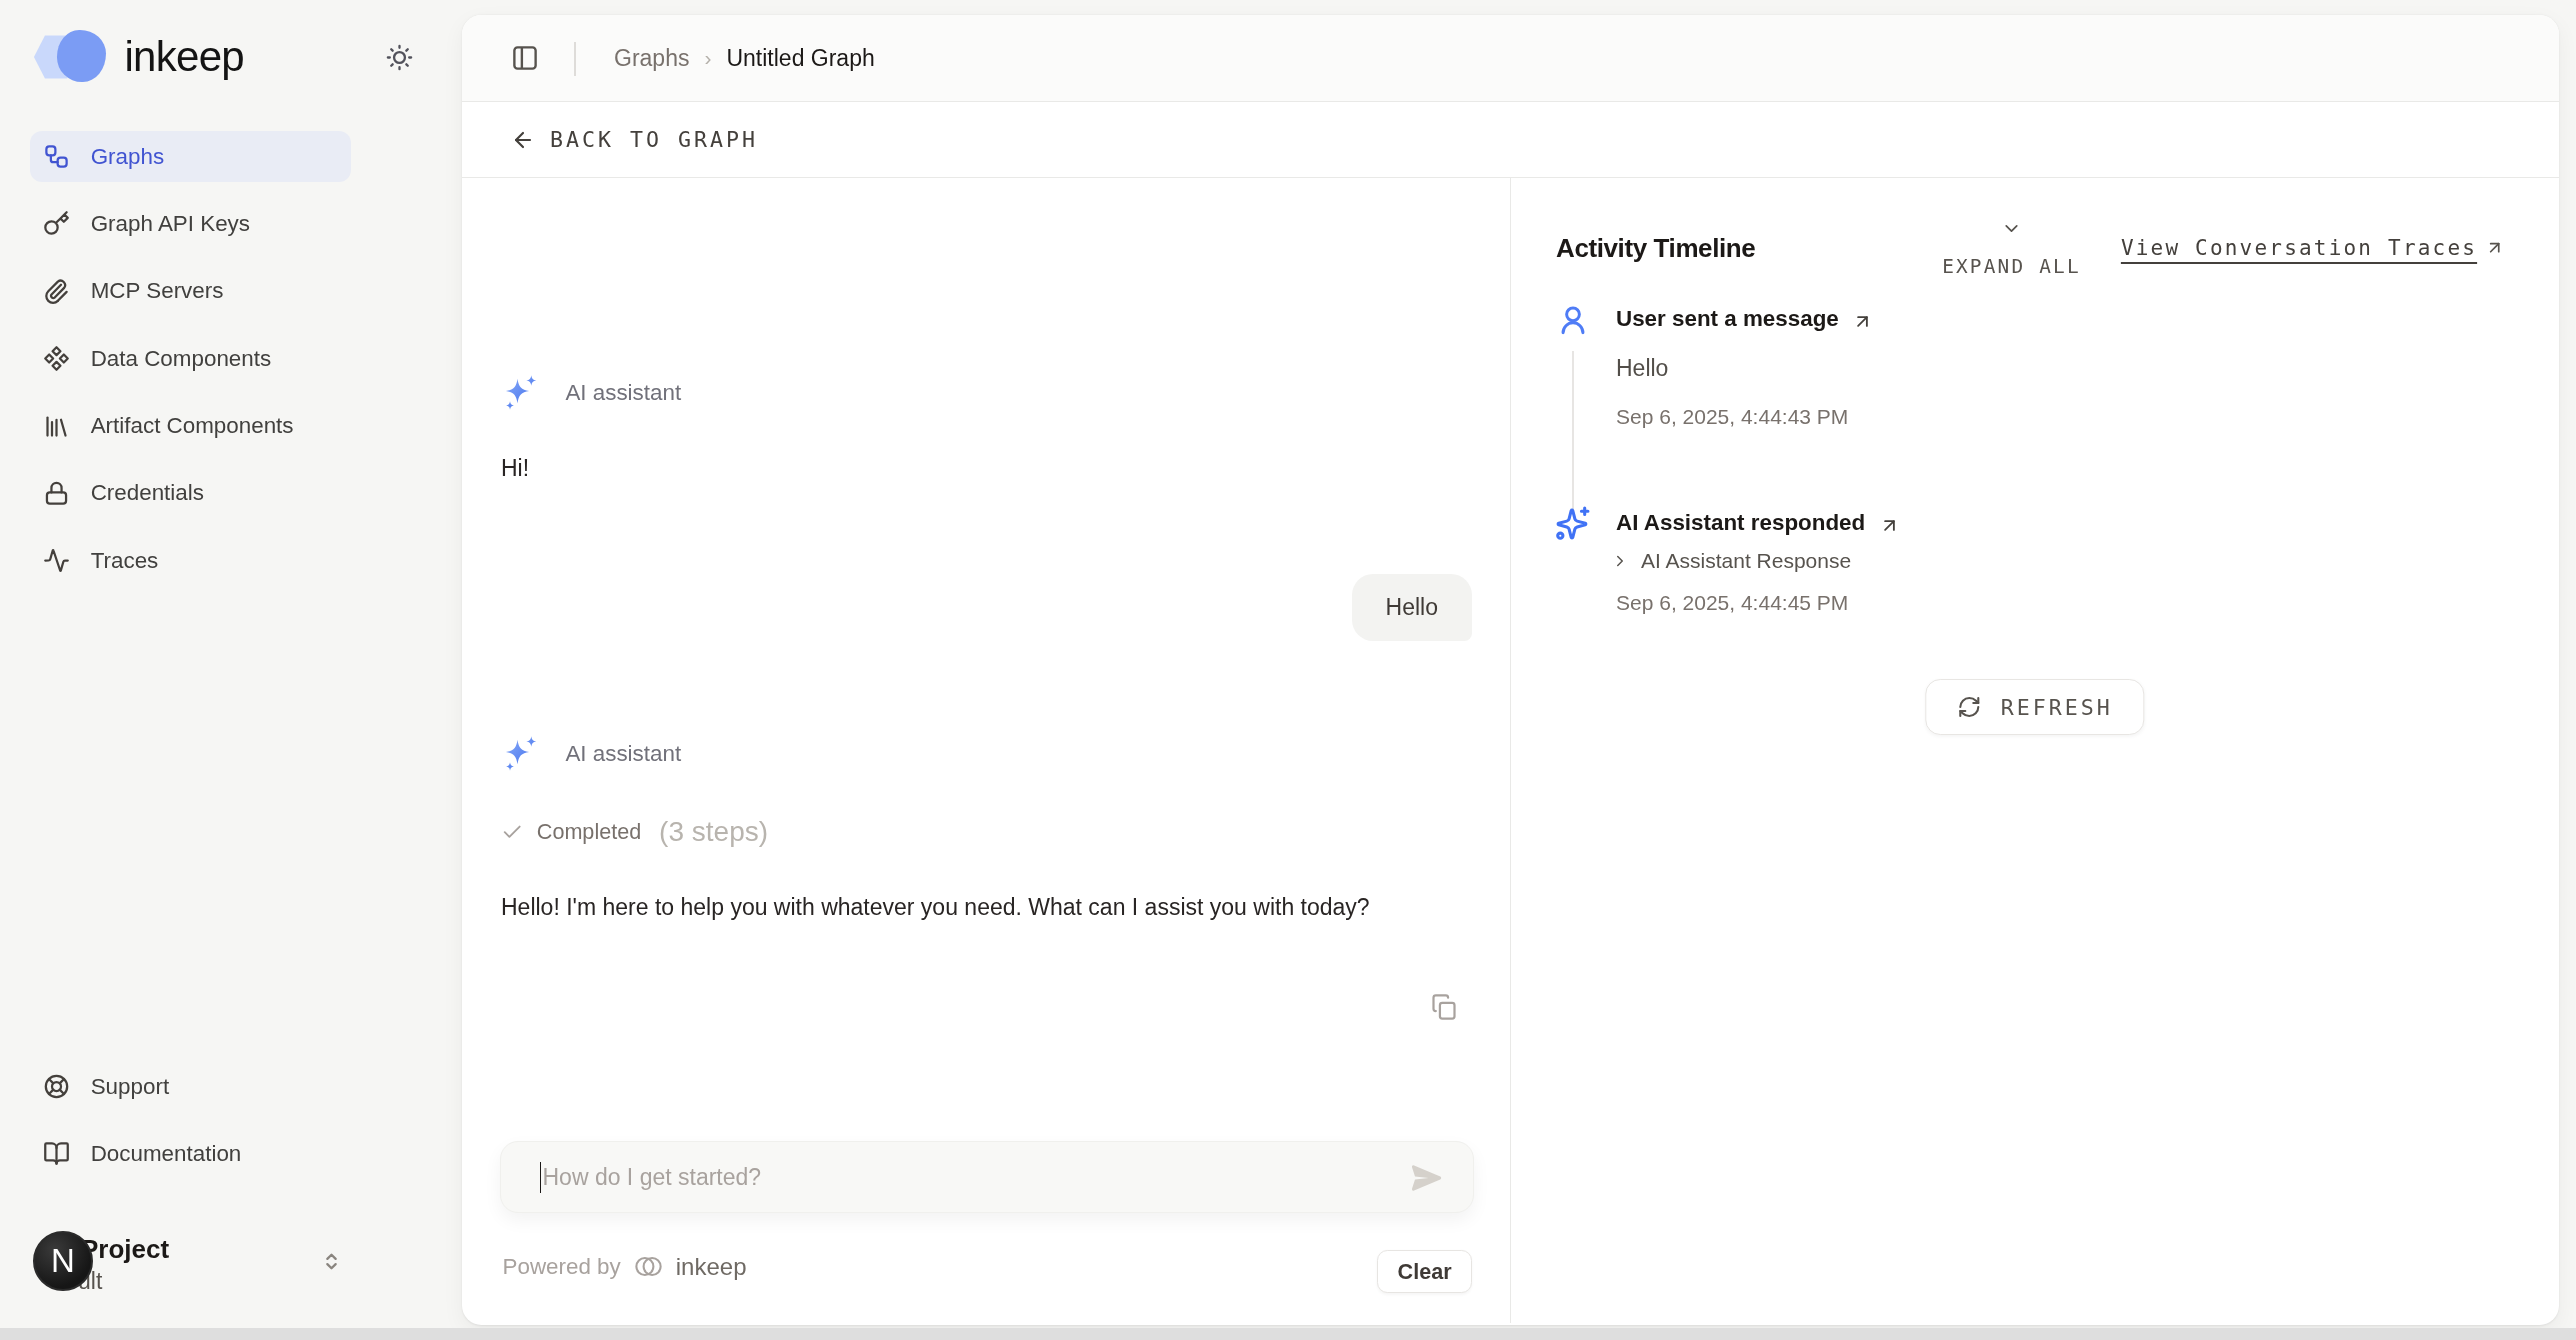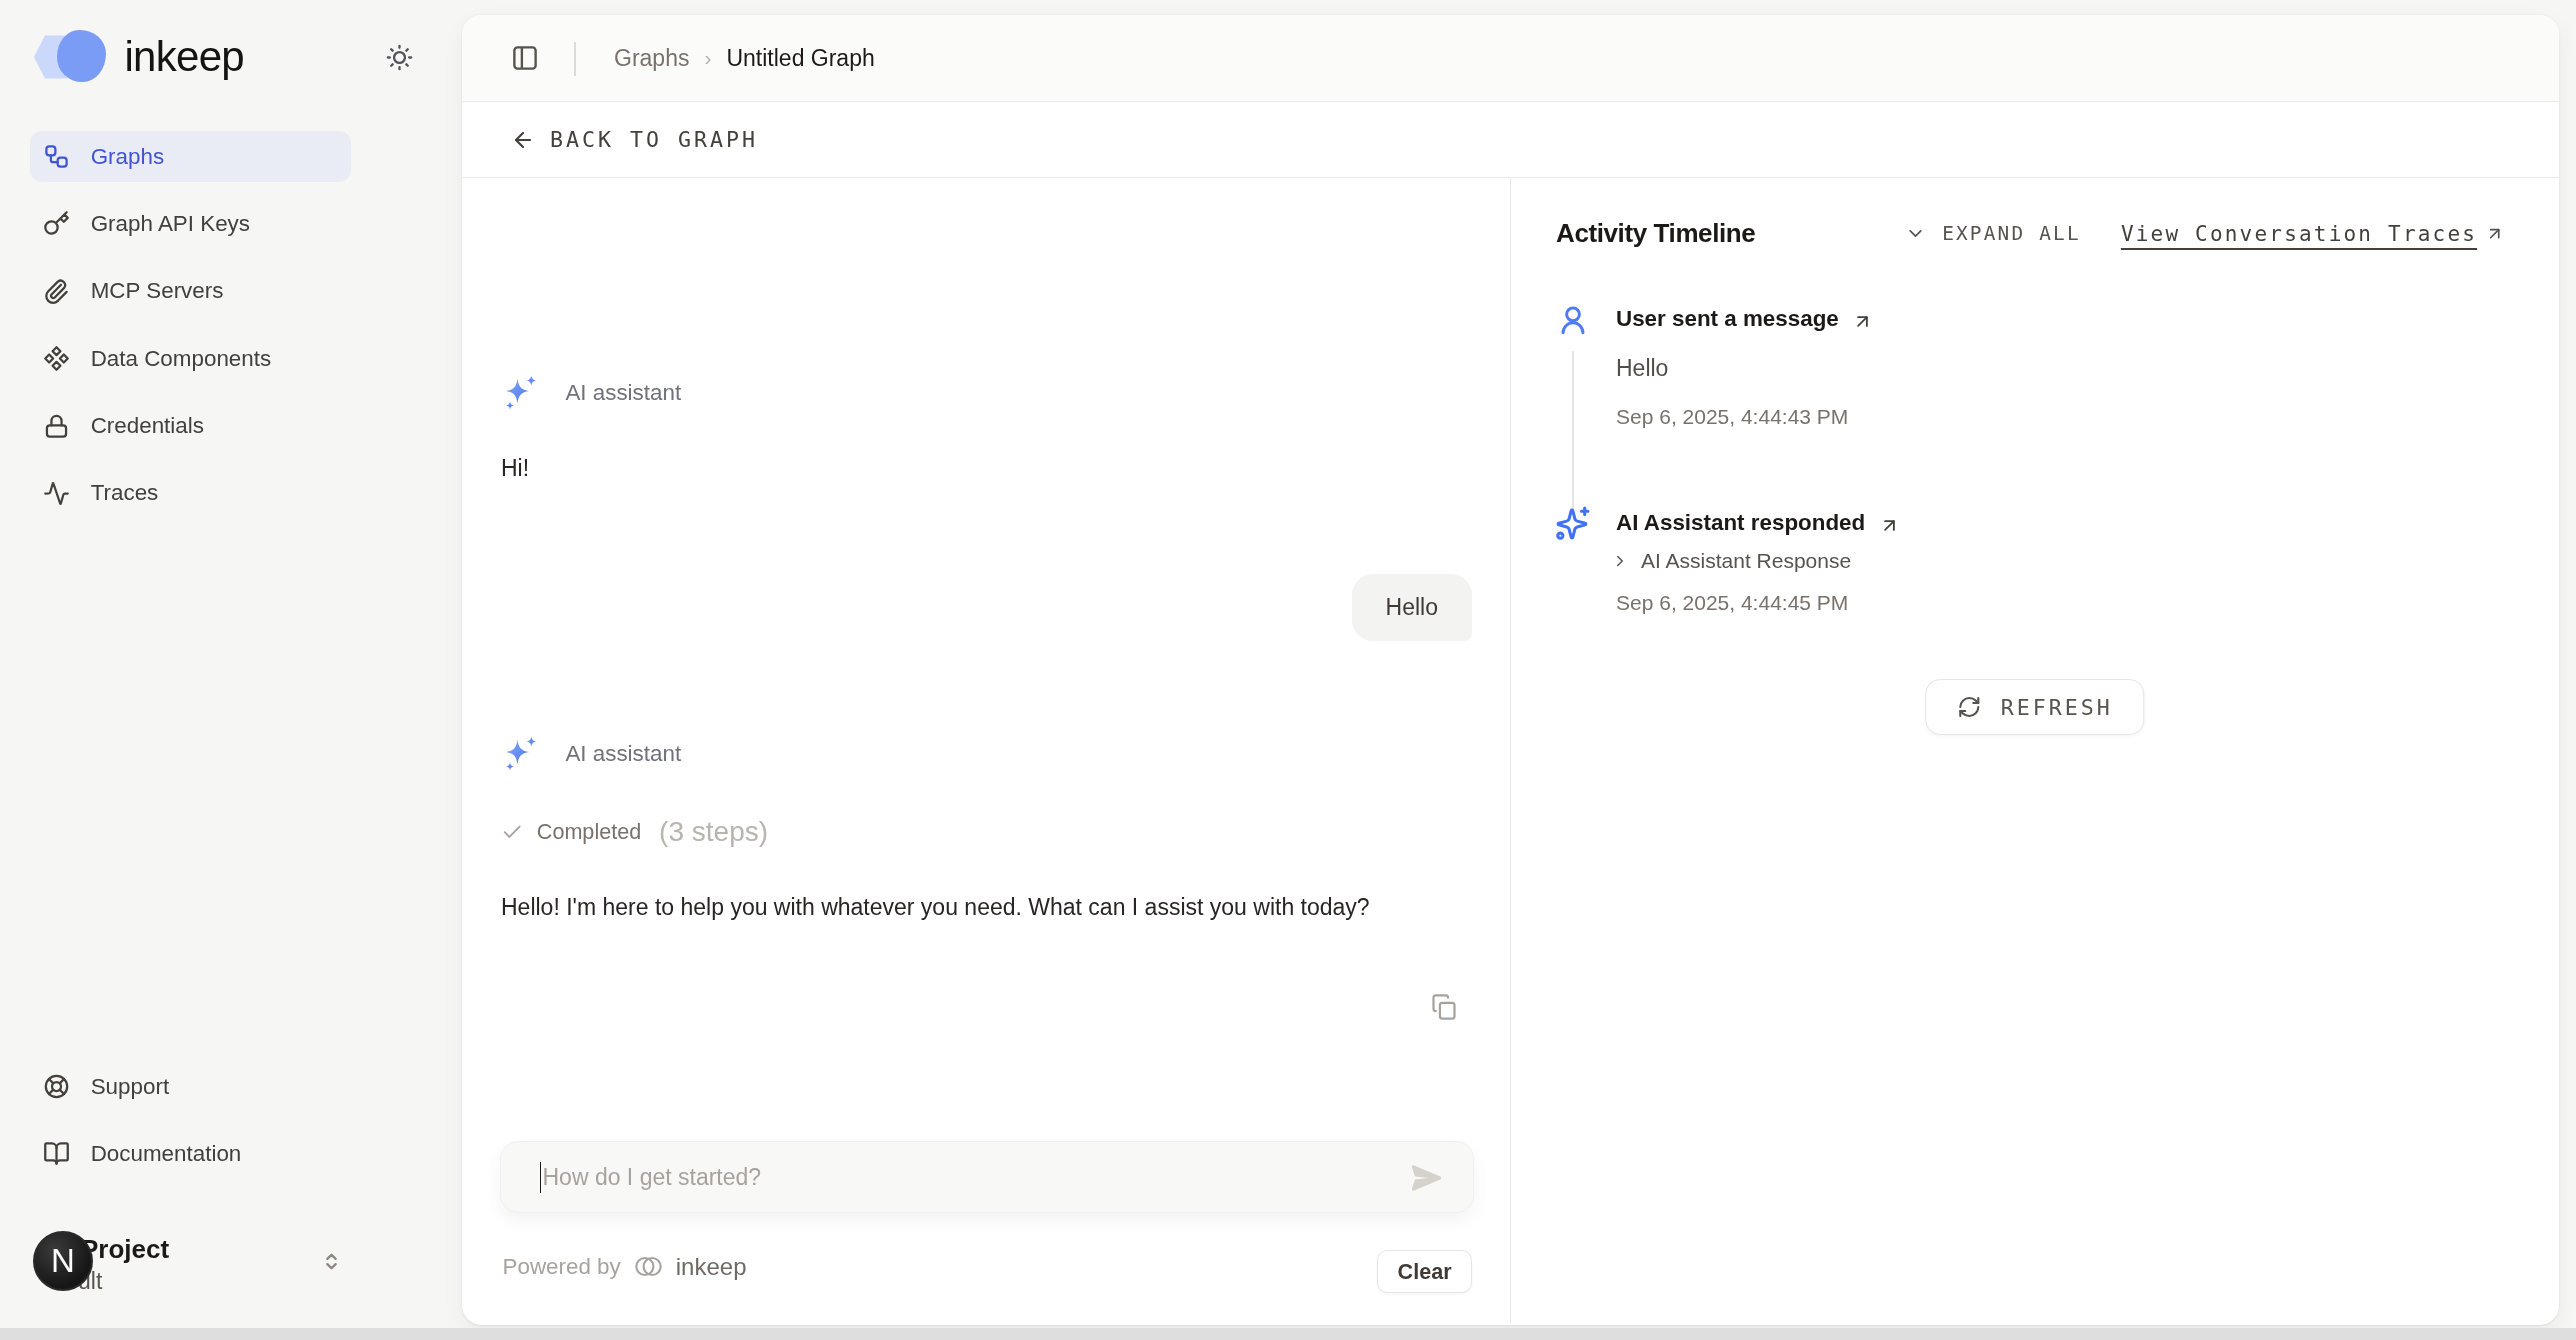--- a/index.html
+++ b/index.html
@@ -91,21 +91,21 @@
   .powered-prefix { font-size:22.4px; color:#a8a29e; }
   .powered-brand { font-size:24px; font-weight:500; color:#6f6a64; }
   .clear-btn { position:absolute; top:1072px; right:0; height:43px; padding:0 19.4px; background:#fff;
     border:1.5px solid #e7e5e2; border-radius:10.4px; font-size:21.6px; font-weight:700; color:#3f3a36;
     display:flex; align-items:center; cursor:pointer; box-shadow:0 1.5px 3px rgba(0,0,0,.04); }
 
   
   .tl-header { position:absolute; left:45px; right:55px; top:40px; display:flex; align-items:center; }
   .tl-title { font-size:26px; font-weight:700; color:#1c1917; letter-spacing:-0.4px; }
   .tl-spacer { flex:1; }
-  .expand-btn { display:flex; align-items:center; gap:16.4px; color:#57534e; font-size:19.4px; letter-spacing:2.2px; font-weight:500; cursor:pointer; }
+  .expand-btn { display:flex; align-items:center; gap:16.4px; color:#57534e; font-size:19.4px; letter-spacing:2.2px; font-weight:500; cursor:pointer;flex-direction:column; }
   .traces-link { display:flex; align-items:center; gap:7.5px; margin-left:40px; color:#44403c; font-size:21px;
     letter-spacing:2.2px; font-weight:500; cursor:pointer; text-decoration:underline; text-underline-offset:6.7px; text-decoration-thickness:1.5px; }
 
   .tl-connector { position:absolute; left:61px; top:173px; width:1.5px; height:161px; background:#e7e5e3; }
   .ev-icon-1 { position:absolute; left:45px; top:125px; width:34px; height:34px; }
   .ev-icon-2 { position:absolute; left:42px; top:326px; width:39px; height:39px; }
   .ev-title-row { position:absolute; left:105px; display:flex; align-items:flex-end; gap:13.4px; cursor:pointer; }
   .ev-title { font-size:22.4px; font-weight:600; color:#1c1917; }
   .ev1-title { top:128px; }
   .ev2-title { top:332px; }
@@ -177,20 +177,31 @@
           <path d="M5.5 8.5 9 12l-3.5 3.5L2 12z"></path>
             <path d="m12 2 3.5 3.5L12 9 8.5 5.5z"></path>
             <path d="M18.5 8.5 22 12l-3.5 3.5L15 12z"></path>
             <path d="m12 15 3.5 3.5L12 22l-3.5-3.5z"></path>
         </svg>
       </span>
       <span>Data Components</span>
     </div>
     <div class="nav-item">
       <span class="ic">
+        <svg width="27" height="27" viewBox="0 0 24 24" fill="none" stroke="#44403c" stroke-width="2" stroke-linecap="round">
+          <path d="m16 6 4 14"></path>
+            <path d="M12 6v14"></path>
+            <path d="M8 8v12"></path>
+            <path d="M4 4v16"></path>
+        </svg>
+      </span>
+      <span>Artifact Components</span>
+    </div>
+    <div class="nav-item">
+      <span class="ic">
         <svg width="27" height="27" viewBox="0 0 24 24" fill="none" stroke="#44403c" stroke-width="2" stroke-linecap="round" stroke-linejoin="round">
           <rect x="3.5" y="11" width="17" height="10" rx="2.5"></rect>
             <path d="M7.5 11V7a4.5 4.5 0 0 1 9 0v4"></path>
         </svg>
       </span>
       <span>Credentials</span>
     </div>
     <div class="nav-item">
       <span class="ic">
         <svg width="27" height="27" viewBox="0 0 24 24" fill="none" stroke="#44403c" stroke-width="2" stroke-linecap="round" stroke-linejoin="round">

